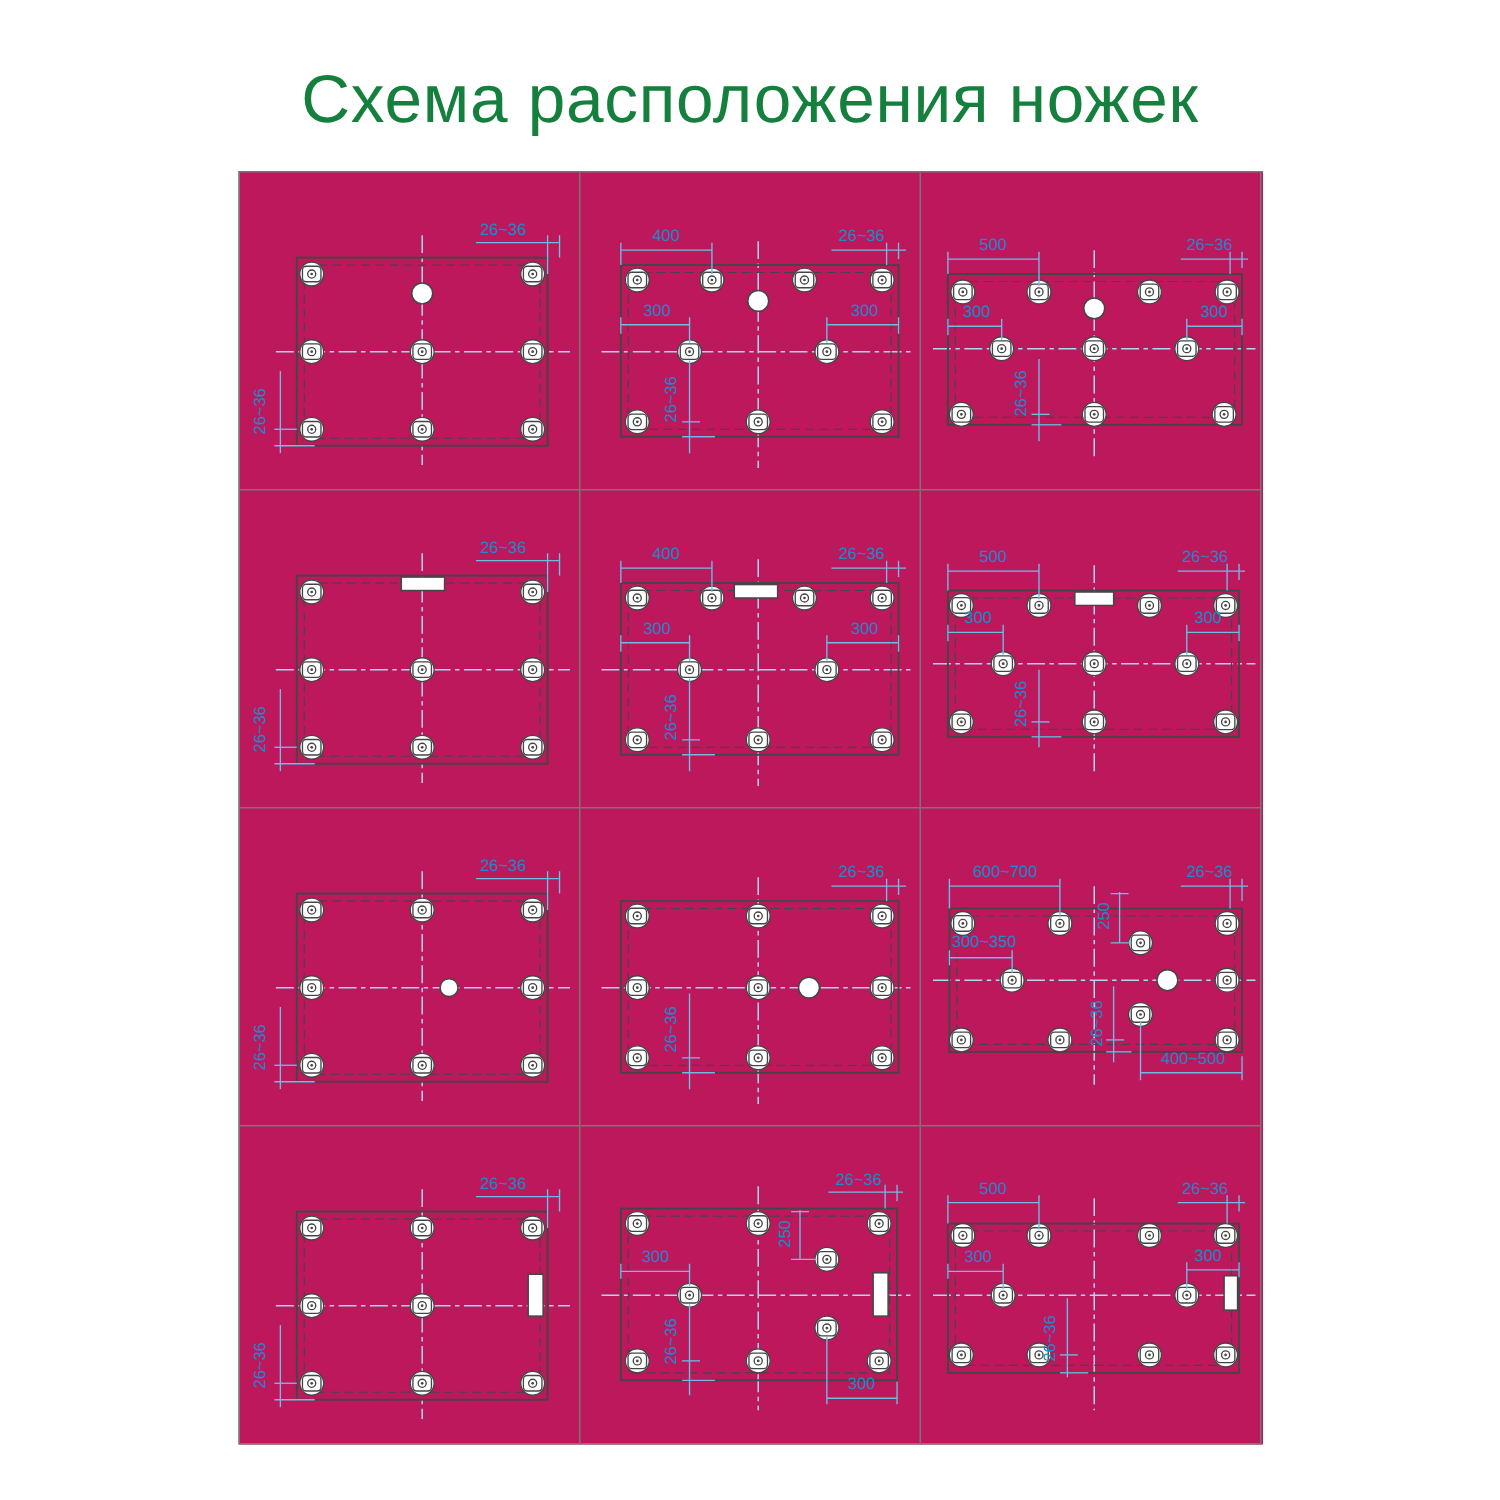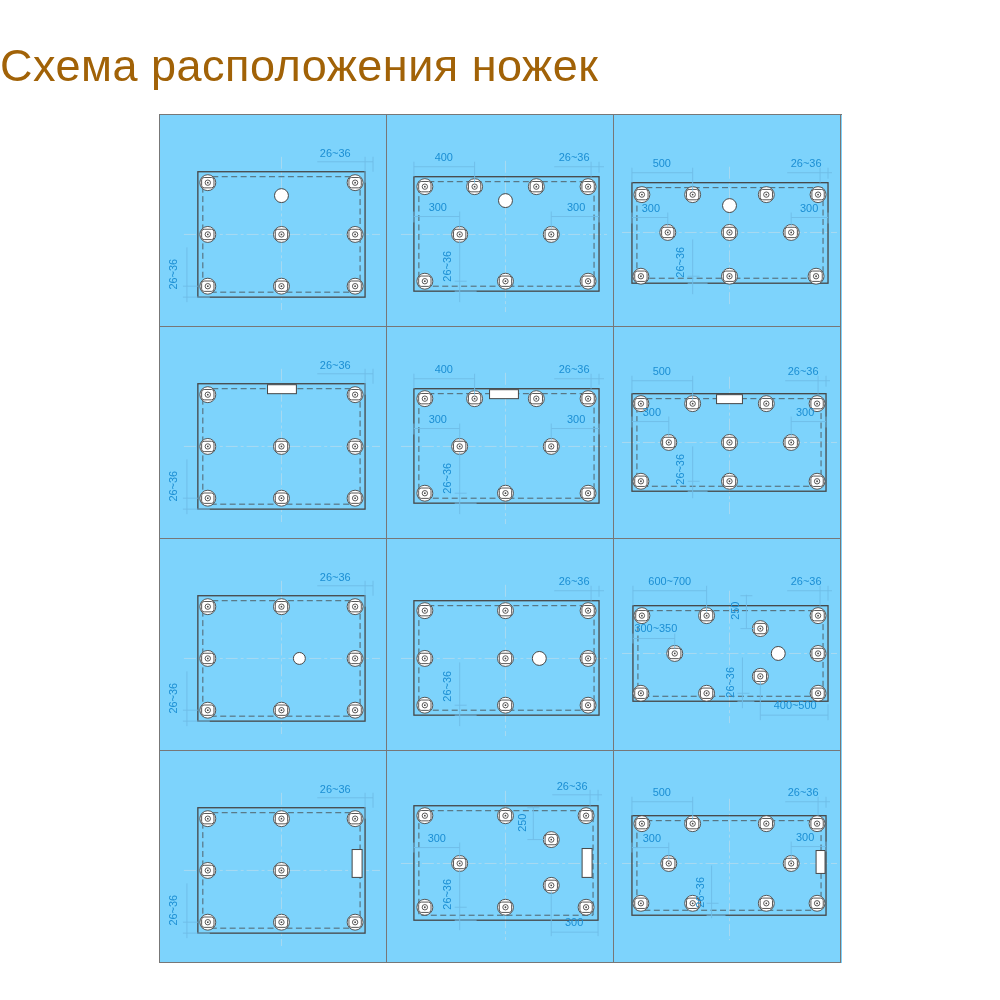--- a/index.html
+++ b/index.html
@@ -1,33 +1,34 @@
 <!DOCTYPE html>
 <html><head>
 <meta charset="utf-8">
 <style>
   html,body{margin:0;padding:0;background:#ffffff;}
   body{width:1000px;height:1000px;font-family:"Liberation Sans",sans-serif;position:relative;overflow:hidden;}
   .page-title{
+    text-align:center;
     font-size:45px;
     font-weight:400;
-    color:#a16207;
+    color:#15803d;
     letter-spacing:0.5px;
     padding-top:40px;
     margin:0;
   }
   .diagram-grid{
     width:682px;
     margin:22px auto 0 auto;
     display:grid;
     grid-template-columns:repeat(3,227px);
     grid-auto-rows:212px;
     border-top:1px solid #777;
     border-left:1px solid #777;
-    background:#7dd3fc;
+    background:#be185d;
   }
   .cell{
     border-right:1px solid #777;
     border-bottom:1px solid #777;
     position:relative;
   }
   .cell svg{display:block;width:100%;height:100%;}
   svg text{font-family:"Liberation Sans",sans-serif;}
 </style>
 </head>

